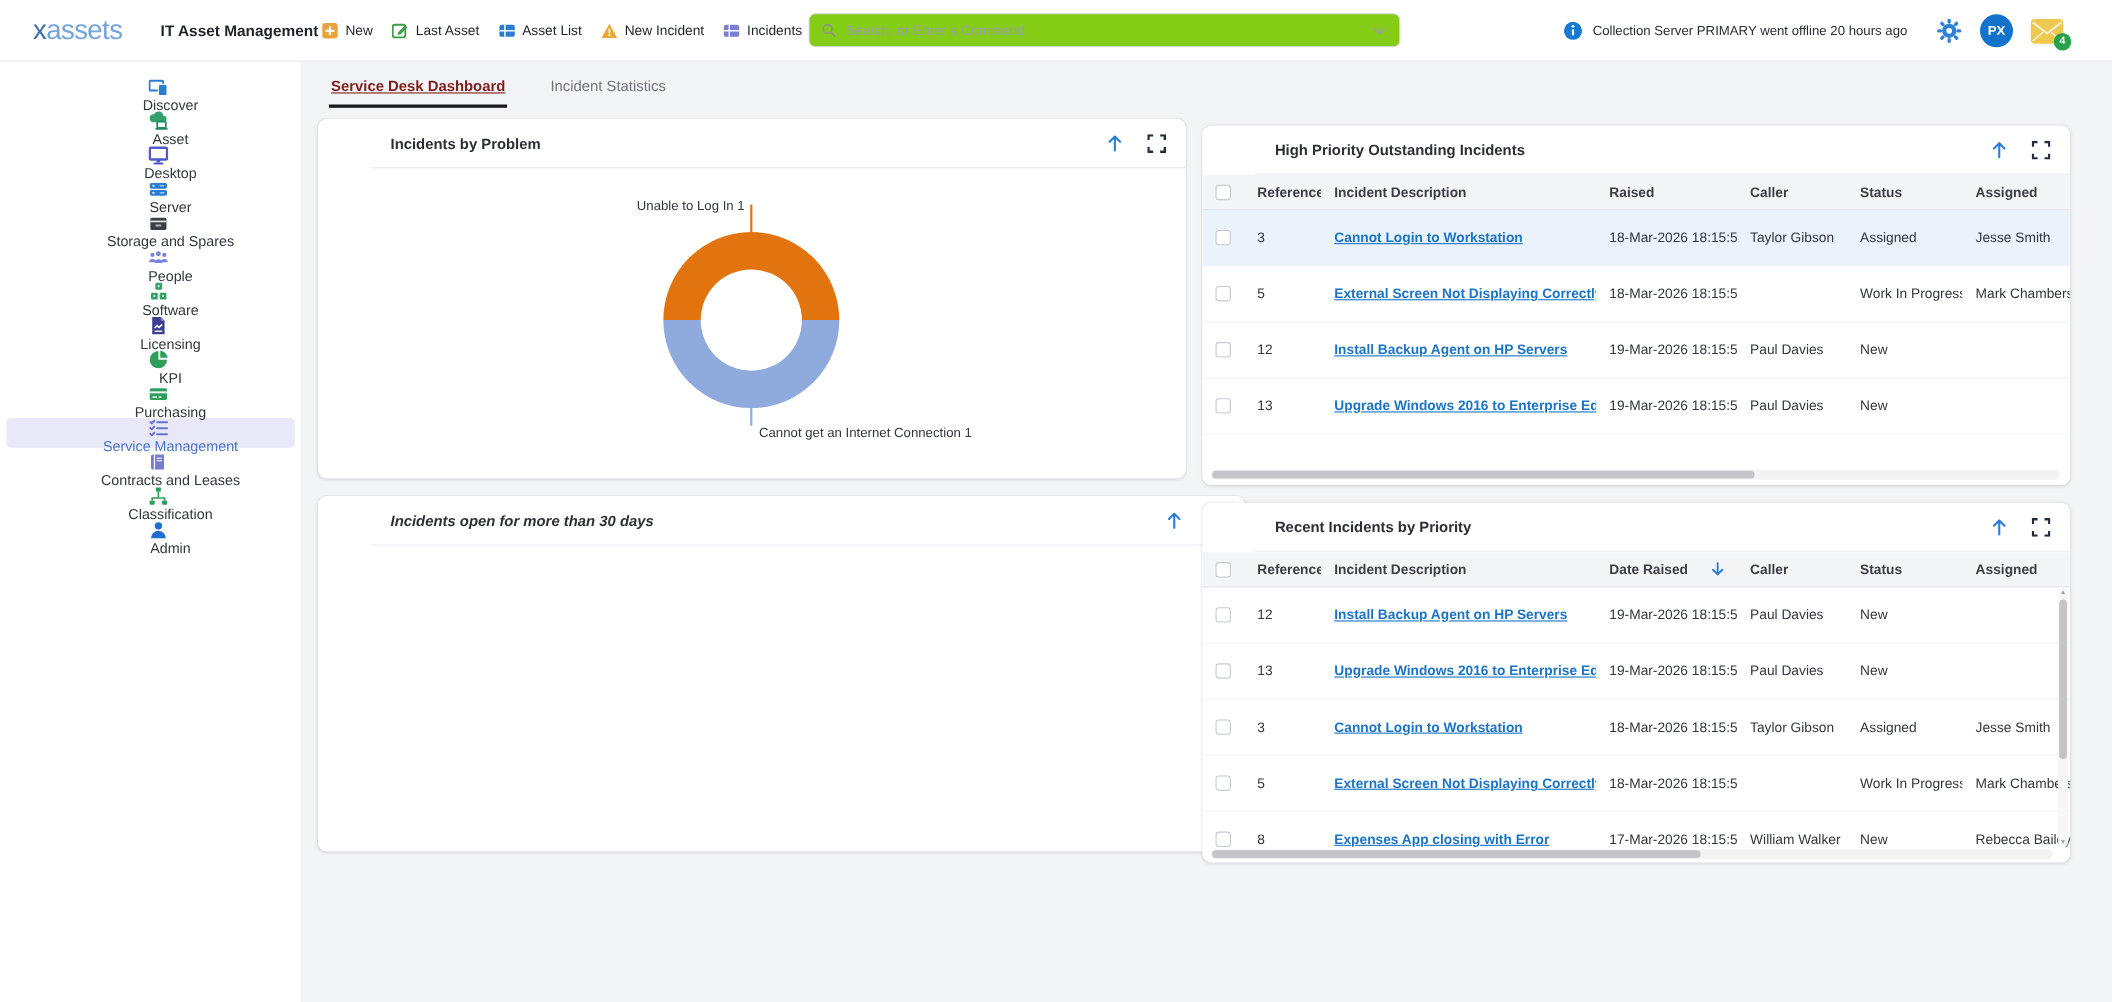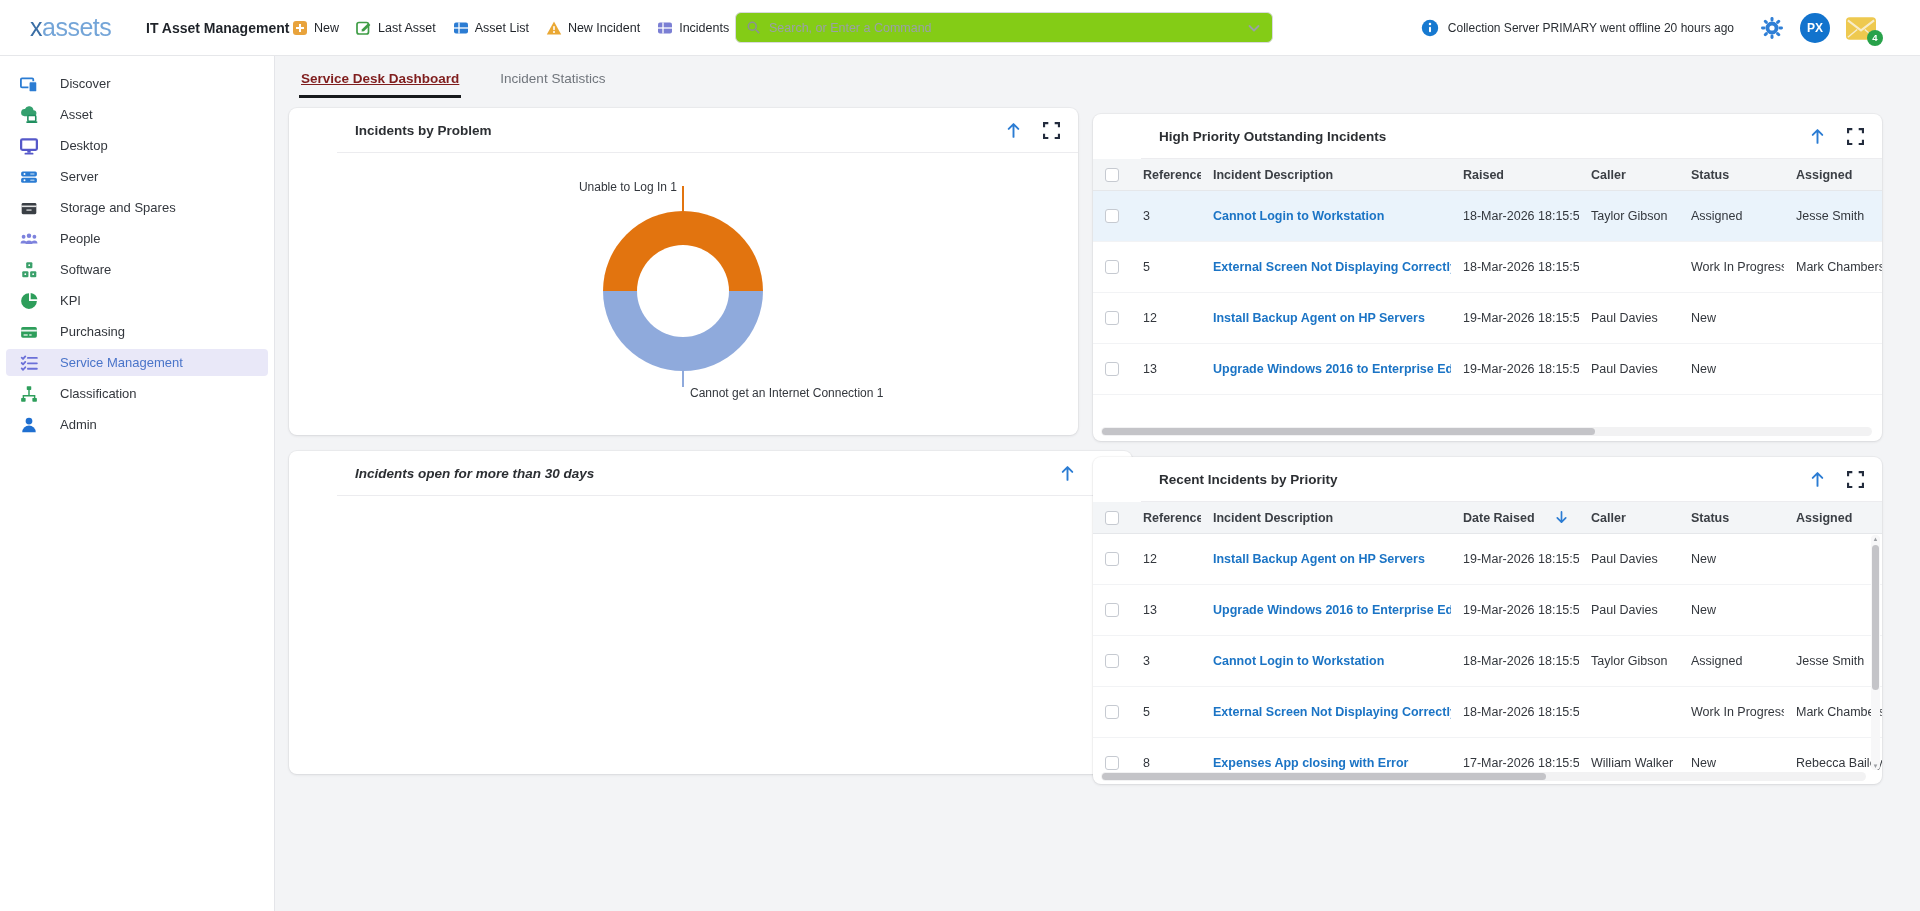--- a/index.html
+++ b/index.html
@@ -24,21 +24,21 @@
 .gear { width:24px; height:24px; margin-left:26px; cursor:pointer; }
 .gear svg { width:100%; height:100%; }
 .avatar { width:30px; height:30px; border-radius:50%; background:#1273cd; color:#fff; font-size:12px; font-weight:700; display:flex; align-items:center; justify-content:center; margin-left:16px; cursor:pointer; flex:none; }
 .mail-wrap { position:relative; margin-left:16px; cursor:pointer; }
 .mail { width:30px; height:23px; display:block; }
 .mail svg { width:100%; height:100%; }
 .badge { position:absolute; right:-7px; bottom:-6px; width:16px; height:16px; border-radius:50%; background:#28a24a; color:#fff; font-size:9.5px; font-weight:700; display:flex; align-items:center; justify-content:center; }
 
 
 .sidebar { position:absolute; left:0; top:56px; width:275px; height:855px; background:#fff; border-right:1px solid #e4e5e9; padding-top:14px; }
-.side-item { height:27px; margin:0 6px 4px 6px; display:flex; align-items:center; padding-left:14px; border-radius:4px; cursor:pointer; }
+.side-item { height:27px; margin:0 6px 4px 6px; display:flex; align-items:center; padding-left:14px; border-radius:4px; cursor:pointer;flex-direction:column; }
 .side-item .icon16 { width:18px; height:18px; }
 .side-item .lbl { margin-left:22px; font-size:13px; color:#33373d; }
 .side-item.sel { background:#e9e8f8; }
 .side-item.sel .lbl { color:#4a74c9; }
 
 
 .main { position:absolute; left:275px; top:56px; width:1645px; height:855px; background:#f3f4f6; }
 .tabs { position:absolute; left:24px; top:6px; display:flex; gap:37px; }
 .tab { font-size:13.5px; color:#70757c; padding:9px 2px 9px 2px; cursor:pointer; border-bottom:3px solid transparent; }
 .tab.active { color:#7f1d1d; font-weight:700; border-bottom-color:#17191c;text-decoration:underline; }
@@ -63,21 +63,21 @@
 .hole { position:absolute; left:34px; top:34px; width:92px; height:92px; border-radius:50%; background:#fff; }
 
 
 .tblwrap { position:absolute; left:0; top:45px; right:12px; }
 .t-row { display:flex; align-items:center; width:828px; }
 .t-head { height:32px; background:#f3f5f7; border-bottom:1px solid #e5e7ea; }
 .t-head .t-cell { font-weight:700; color:#3b3f45; }
 .t-data { height:51px; border-bottom:1px solid #f2f3f5; }
 .t-data.hl { background:#eaf3fb; }
 .t-cell { font-size:12.5px; color:#33373d; white-space:nowrap; overflow:hidden; padding-left:12px; flex:none; height:100%; display:flex; align-items:center; }
-.t-cell.link { color:#1b74c5; font-weight:600; cursor:pointer; }
+.t-cell.link { color:#1b74c5; font-weight:600; cursor:pointer;text-decoration:underline; }
 .cbcell { width:38px; padding-left:12px; flex:none; display:flex; align-items:center; height:100%; }
 .cb { width:14px; height:14px; border:1px solid #c6cad1; border-radius:3px; background:#fff; cursor:pointer; }
 .sorticon { width:15px; height:15px; margin-left:8px; flex:none; }
 
 
 .hscroll { position:absolute; height:9px; left:8px; right:10px; background:#f2f2f3; border-radius:5px; }
 .card3 .hscroll { bottom:5px; }
 .card4 .hscroll { bottom:3px; right:16px; }
 .hthumb { position:absolute; left:1px; top:1px; height:7px; border-radius:4px; background:#c4c4c8; }
 .vscroll { position:absolute; right:2px; top:78px; bottom:14px; width:9px; background:#f7f7f8; border-radius:4px; }
@@ -265,20 +265,31 @@
           <circle cx="8.2" cy="3.7" r="0.8" fill="#fff"></circle>
           <circle cx="4.7" cy="11.7" r="0.8" fill="#fff"></circle>
           <circle cx="11.7" cy="11.7" r="0.8" fill="#fff"></circle>
         </svg>
       </span>
       <span class="lbl">Software</span>
     </div>
     <div class="side-item">
       <span class="icon16">
         <svg viewBox="0 0 16 16">
+          <path d="M3 1 h7 l3 3 v11 h-10 z" fill="#3c4091"></path>
+          <path d="M10 1 l3 3 h-3 z" fill="#8d90c9"></path>
+          <path d="M5 10 l2 -2 1.5 1.5 L11 7" stroke="#fff" stroke-width="1.2" fill="none"></path>
+          <rect x="5" y="12" width="6" height="1.1" fill="#fff"></rect>
+        </svg>
+      </span>
+      <span class="lbl">Licensing</span>
+    </div>
+    <div class="side-item">
+      <span class="icon16">
+        <svg viewBox="0 0 16 16">
           <path d="M8 8 V1 a7 7 0 1 0 7 7 z" fill="#2e9e5b"></path>
           <path d="M9.5 6.5 V0.8 a7 7 0 0 1 6 5.7 z" fill="#2e9e5b"></path>
         </svg>
       </span>
       <span class="lbl">KPI</span>
     </div>
     <div class="side-item">
       <span class="icon16">
         <svg viewBox="0 0 16 16">
           <rect x="1" y="3.5" width="14" height="9.5" rx="1.5" fill="#2e9e5b"></rect>
@@ -298,20 +309,31 @@
           <line x1="7" y1="8.3" x2="15" y2="8.3"></line>
           <path d="M1.5 12.8 l1.2 1.2 2-2.2"></path>
           <line x1="7" y1="13.1" x2="15" y2="13.1"></line>
         </svg>
       </span>
       <span class="lbl">Service Management</span>
     </div>
     <div class="side-item">
       <span class="icon16">
         <svg viewBox="0 0 16 16">
+          <path d="M3.5 2 h9 v12 h-9 a1.5 1.5 0 0 1 -1.5 -1.5 v-9 a1.5 1.5 0 0 1 1.5 -1.5 z" fill="#777cd0"></path>
+          <line x1="4.8" y1="2" x2="4.8" y2="14" stroke="#fff" stroke-width="1"></line>
+          <rect x="6.5" y="4.5" width="4.5" height="1" fill="#fff" opacity="0.85"></rect>
+          <rect x="6.5" y="6.5" width="4.5" height="1" fill="#fff" opacity="0.85"></rect>
+        </svg>
+      </span>
+      <span class="lbl">Contracts and Leases</span>
+    </div>
+    <div class="side-item">
+      <span class="icon16">
+        <svg viewBox="0 0 16 16">
           <rect x="6" y="1" width="4" height="3.4" rx="0.6" fill="#2e9e5b"></rect>
           <rect x="1" y="11.5" width="4" height="3.4" rx="0.6" fill="#2e9e5b"></rect>
           <rect x="11" y="11.5" width="4" height="3.4" rx="0.6" fill="#2e9e5b"></rect>
           <path d="M8 4.4 v5.1 M3 11.5 v-2 h10 v2" stroke="#2e9e5b" stroke-width="1.3" fill="none"></path>
         </svg>
       </span>
       <span class="lbl">Classification</span>
     </div>
     <div class="side-item">
       <span class="icon16">

